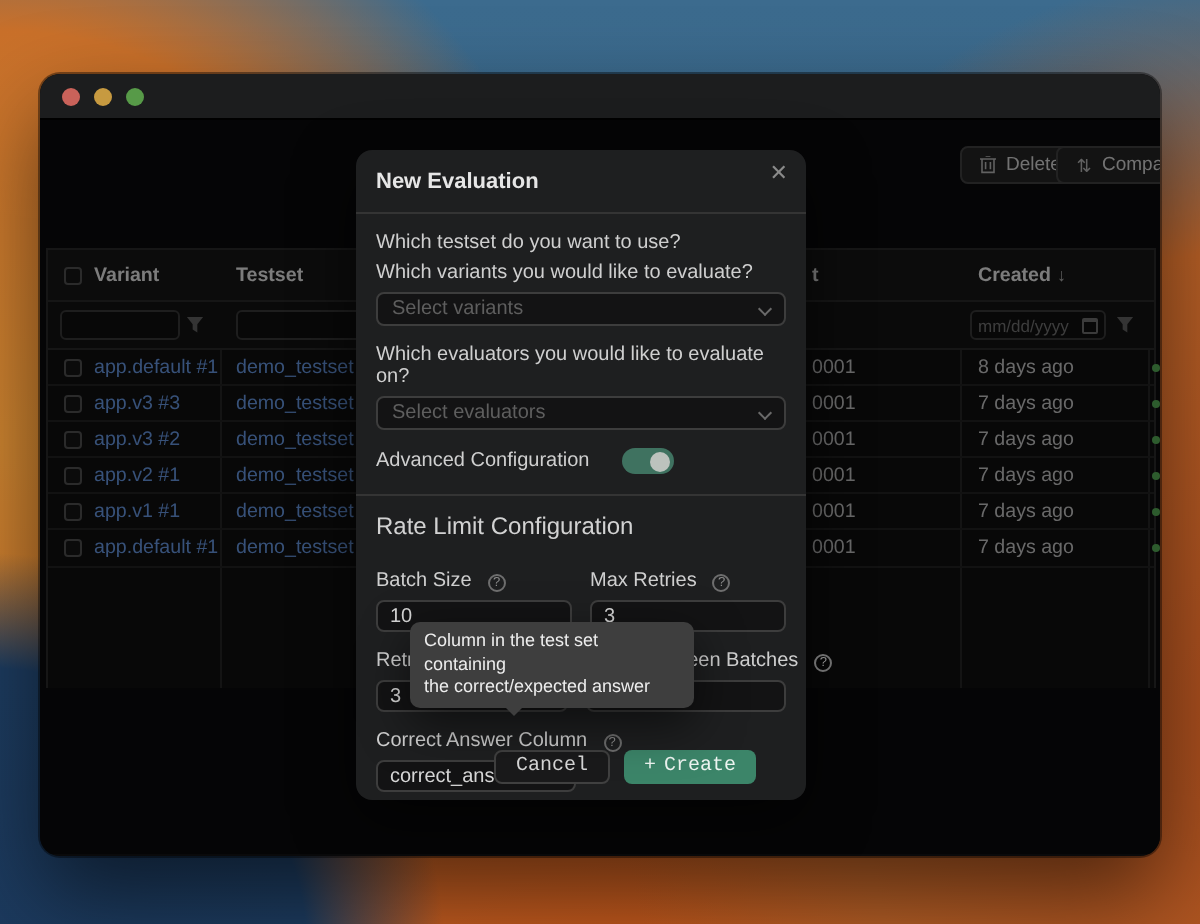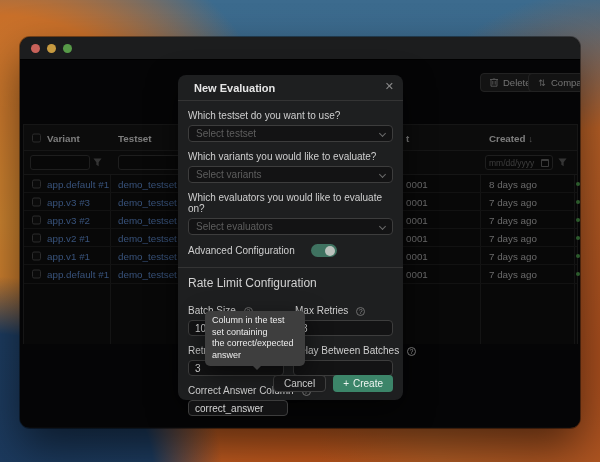--- a/index.html
+++ b/index.html
@@ -67,22 +67,22 @@
   .status-dot { position:absolute; left:552px; top:50%; transform:translateY(-50%);
     width:4px; height:4px; border-radius:50%; background:#4f9e4f; }
 
   
   .overlay { position:absolute; inset:0; background:rgba(0,0,0,0.42); z-index:5; }
 
   
   .modal { position:absolute; left:158px; top:15px; width:225px; height:325px; z-index:10;
     background:#1e1f20; border-radius:8px; box-shadow:0 10px 30px rgba(0,0,0,0.6);
     color:#cfcfcf; }
-  .m-header { position:relative; height:26px; border-bottom:1px solid #343434;
-    display:flex; align-items:center; padding:0 16px; }
+  .m-header { position:relative; height:32px; border-bottom:1px solid #343434;
+    display:flex; align-items:center; padding:0 10px; }
   .m-title { font-size:11px; font-weight:bold; color:#e6e6e6; }
   .m-close { position:absolute; right:9px; top:5px; color:#8a8a8a; font-size:11px; }
   .m-body { position:relative; padding:9px 10px 0 10px; }
   .f-label { font-size:10px; color:#cfcfcf; margin-bottom:4px; }
   .select { position:relative; height:17px; background:#131314; border:1px solid #3d3d3d;
     border-radius:4px; display:flex; align-items:center; padding:0 7px; margin-bottom:9px; }
   .placeholder { font-size:10px; color:#5e5e5e; }
   .chev { position:absolute; right:7px; top:5px; width:5px; height:5px;
     border-right:1px solid #6a6a6a; border-bottom:1px solid #6a6a6a; transform:rotate(45deg); }
   .adv-row { display:flex; align-items:center; gap:16px; margin:3px 0 10px 0; }
@@ -94,27 +94,27 @@
   .grid2 { display:flex; gap:9px; }
   .gcol { width:100px; }
   .lab-ico { display:flex; align-items:flex-end; gap:8px; font-size:10px; color:#cfcfcf;
     margin-bottom:4px; white-space:nowrap; }
   .qmark { display:inline-flex; align-items:center; justify-content:center;
     width:9px; height:9px; border:1px solid #6e6e6e; border-radius:50%;
     font-size:6.5px; color:#8d8d8d; flex:none; }
   .tinput { height:16px; background:#131314; border:1px solid #3d3d3d; border-radius:4px;
     display:flex; align-items:center; padding:0 6px; font-size:10px; color:#d6d6d6;
     margin-bottom:9px; }
-  .tooltip { position:absolute; left:27px; top:236px; width:100px; z-index:20;
+  .tooltip { position:absolute; left:27px; top:236px; width:142px; z-index:20;
     background:#3e3e3e; border-radius:5px; padding:4px 7px; font-size:9px; line-height:1.3;
     color:#ededed; box-shadow:0 8px 24px rgba(0,0,0,0.55); }
   .tt-arrow { position:absolute; left:48px; bottom:-4px; width:0; height:0;
     border-left:4px solid transparent; border-right:4px solid transparent;
     border-top:4px solid #3e3e3e; }
-  .m-footer { position:absolute; right:10px; bottom:8px; display:flex; gap:7px; z-index:15; }
+  .m-footer { position:absolute; right:25px; bottom:8px; display:flex; gap:7px; z-index:15;font-family:Liberation Mono, monospace; }
   .btn { height:17px; border-radius:4px; display:flex; align-items:center;
     padding:0 10px; font-size:10px; }
   .btn-cancel { background:#1a1a1b; border:1px solid #404040; color:#d9d9d9; }
   .btn-create { background:#3c8569; color:#eef5f1; gap:4px; }
 </style>
 </head>
 <body>
 
 <div class="screen">
   <div class="window">
@@ -229,24 +229,20 @@
       <div class="overlay"></div>
 
       <div class="modal">
         <div class="m-header">
           <span class="m-title">New Evaluation</span>
           <span class="m-close">✕</span>
         </div>
 
         <div class="m-body">
           <div class="f-label">Which testset do you want to use?</div>
-          <div class="select">
-            <span class="placeholder">Select testset</span>
-            <span class="chev"></span>
-          </div>
 
           <div class="f-label">Which variants you would like to evaluate?</div>
           <div class="select">
             <span class="placeholder">Select variants</span>
             <span class="chev"></span>
           </div>
 
           <div class="f-label">Which evaluators you would like to evaluate on?</div>
           <div class="select">
             <span class="placeholder">Select evaluators</span>

